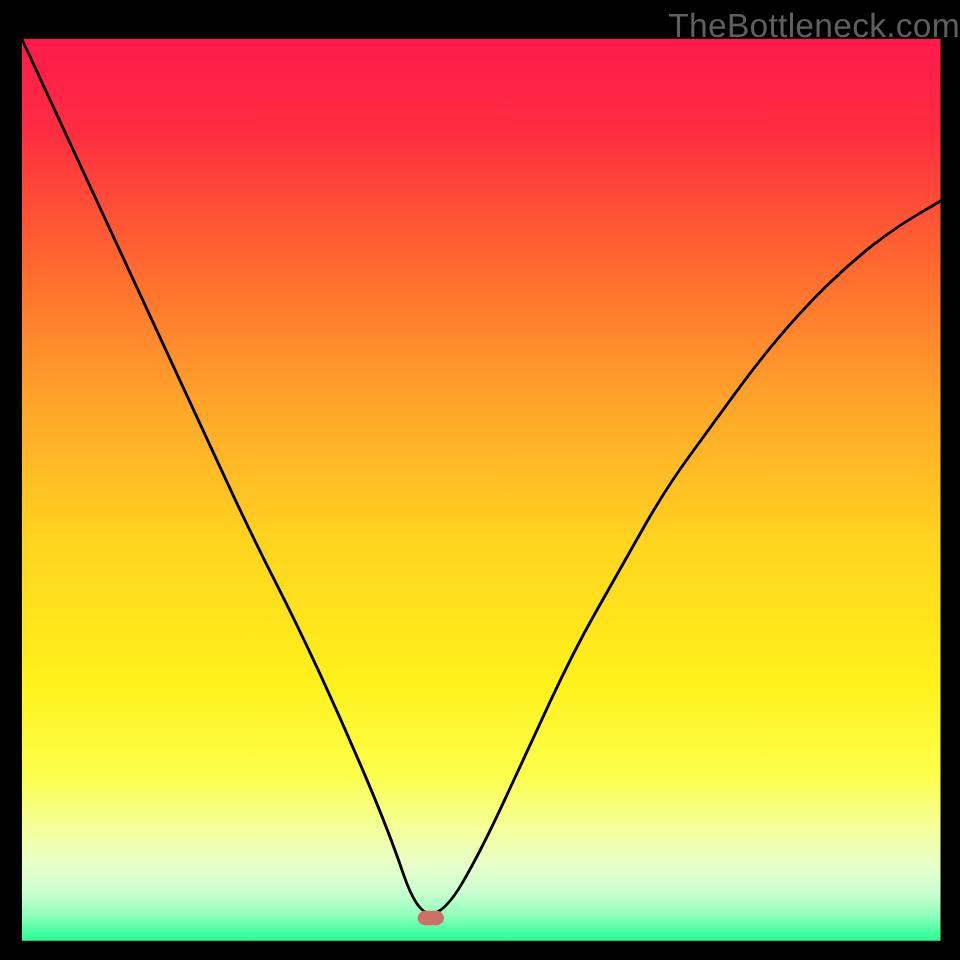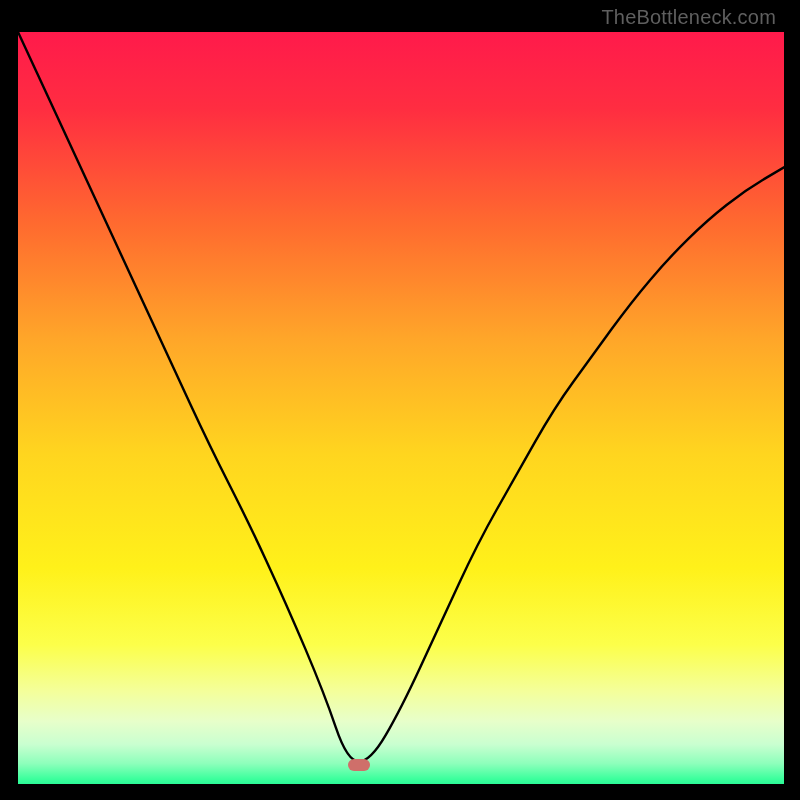--- a/index.html
+++ b/index.html
@@ -13,23 +13,23 @@
   }
   .frame {
     position: relative;
     width: 800px;
     height: 800px;
     background: #000;
   }
   .watermark {
     position: absolute;
     top: 6px;
-    right: 24px;
+    right: 0;
     color: #5f5f5f;
-    font-size: 20px;
+    font-size: 28px;
     font-weight: 500;
     letter-spacing: 0.2px;
     z-index: 10;
   }
   .plot {
     position: absolute;
     left: 18px;
     top: 32px;
     width: 766px;
     height: 752px;

